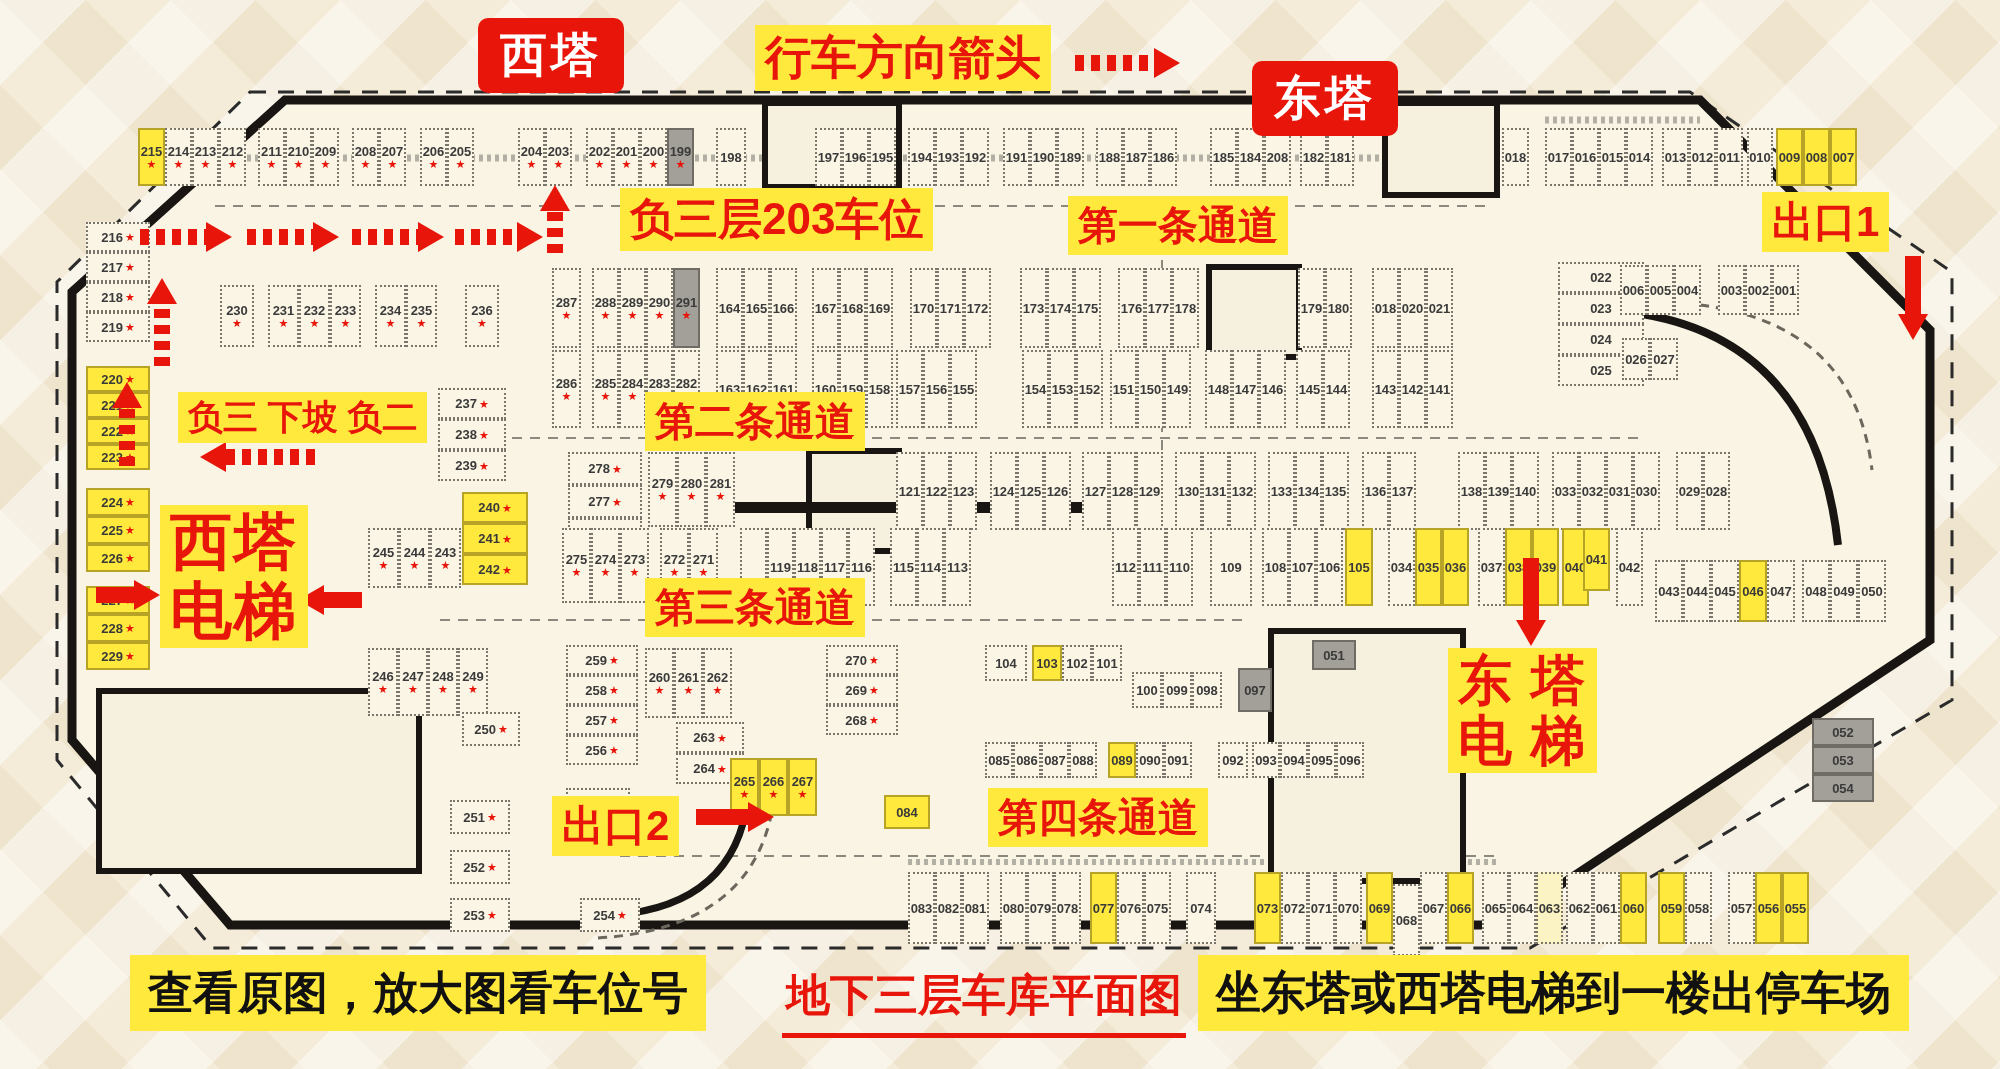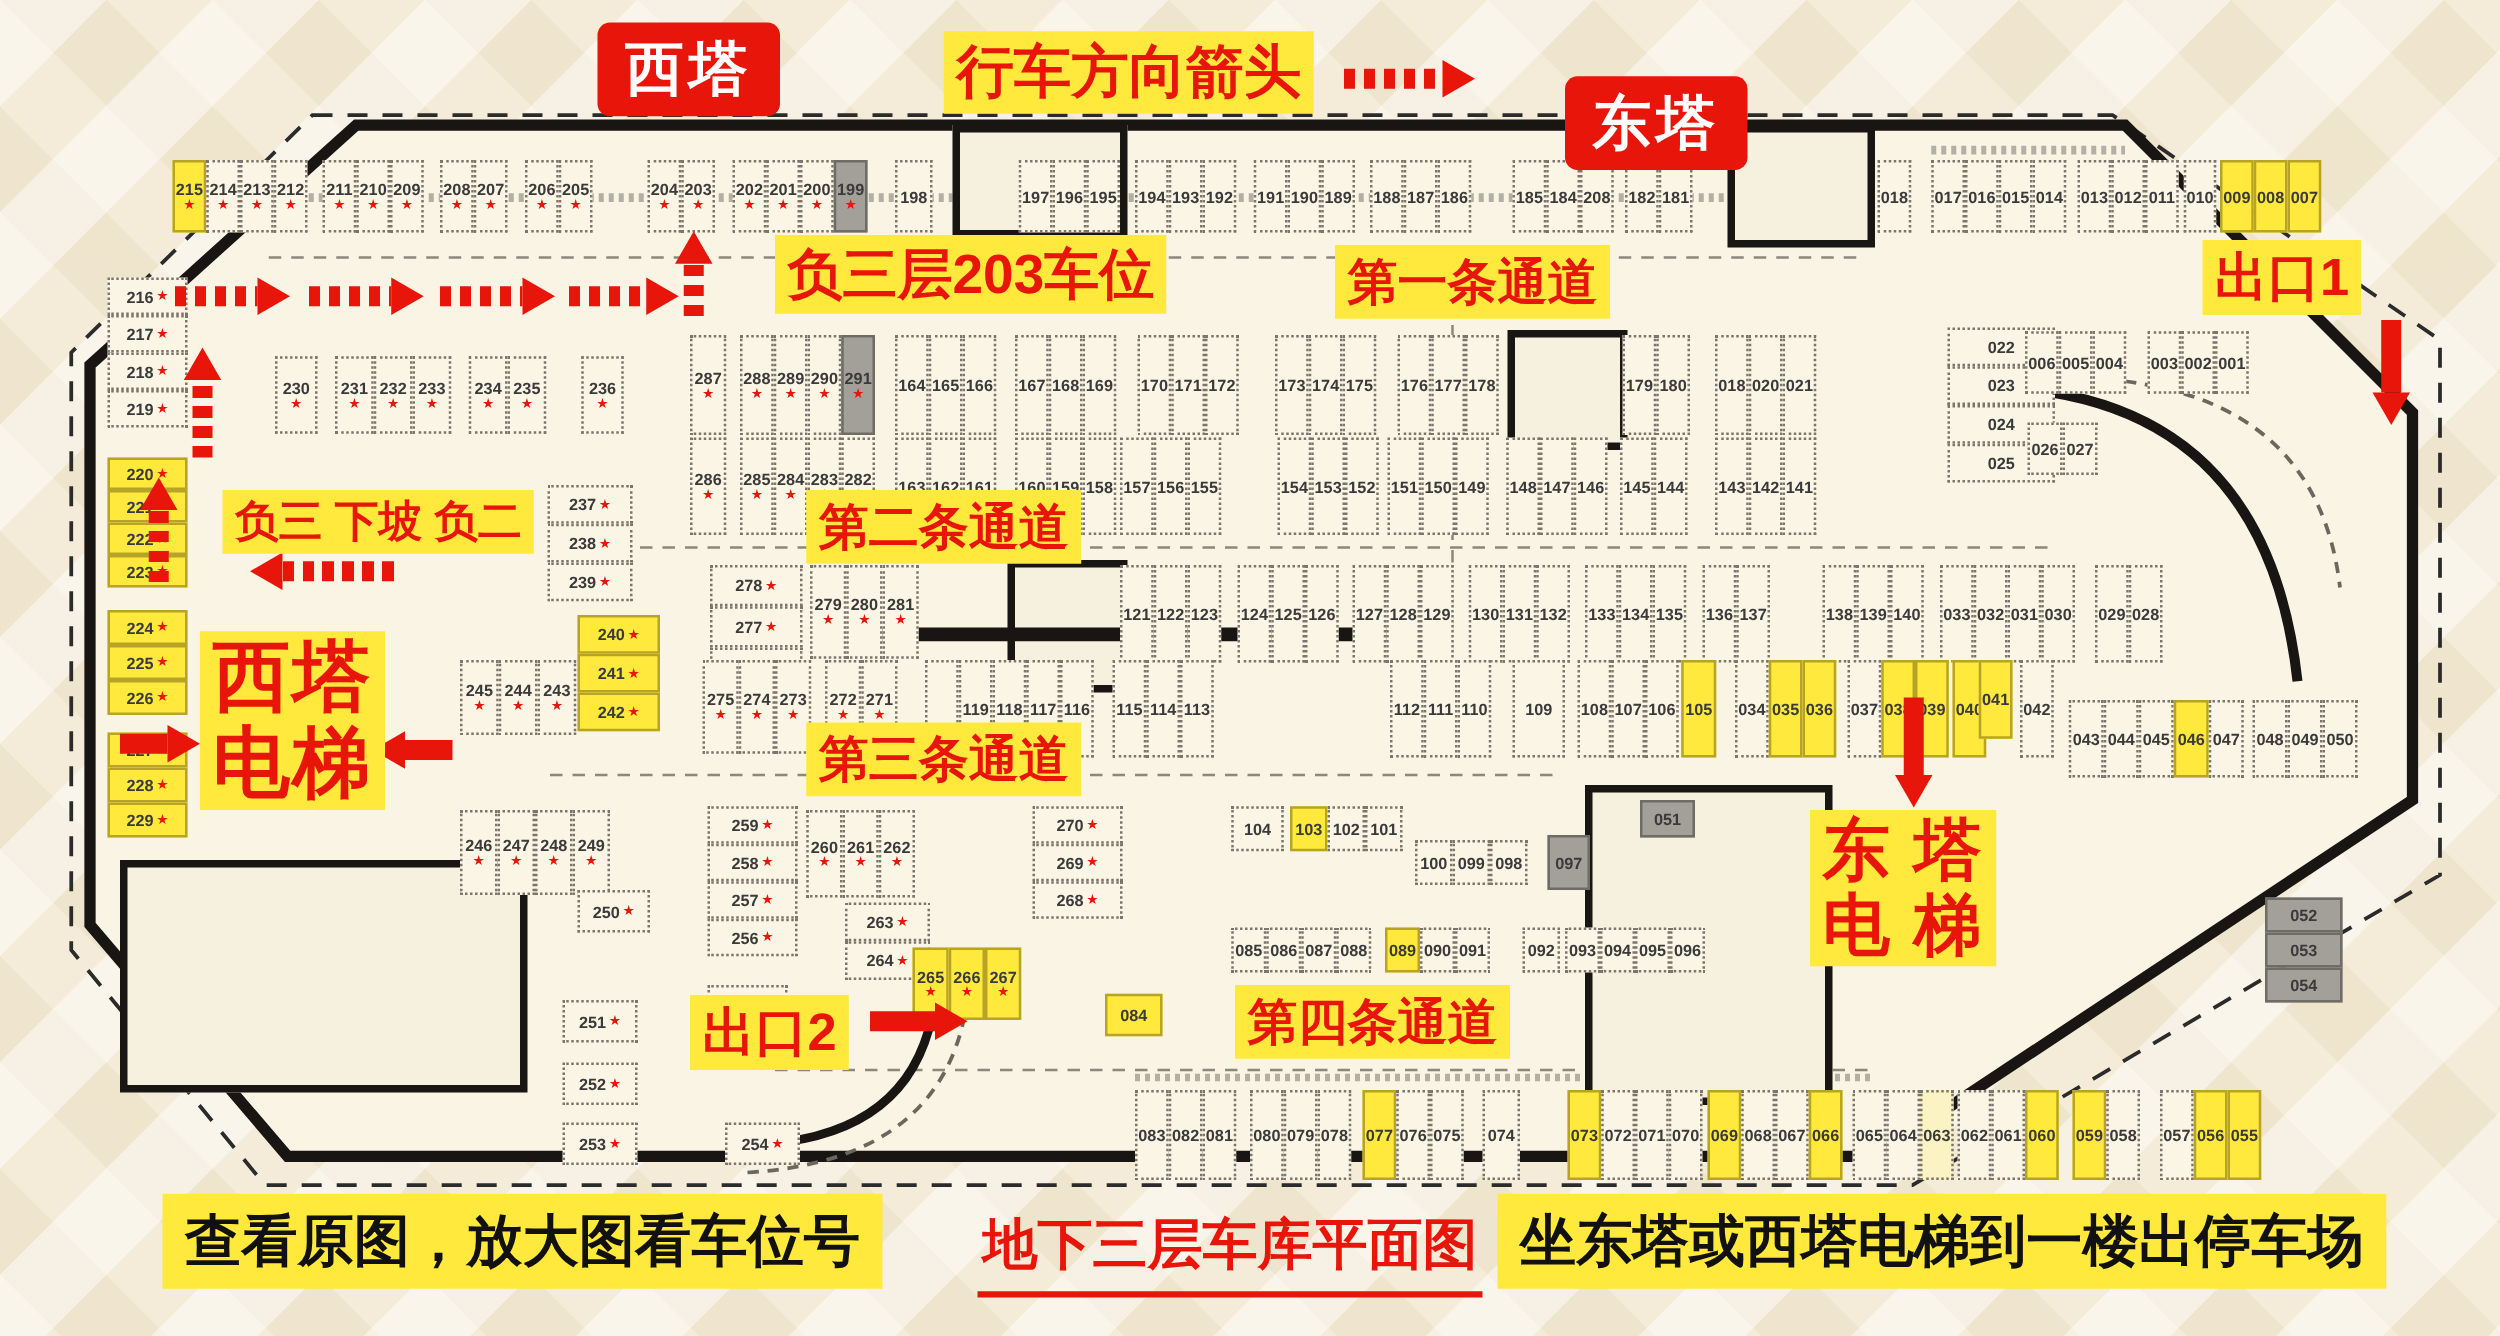--- a/index.html
+++ b/index.html
@@ -1198,21 +1198,21 @@
           <span>071</span>
         </div>
         <div class="spot stack" style="width: 27px; height: 72px; left: 81px; top: 0px;">
           <span>070</span>
         </div>
       </div>
       <div class="group" style="left: 1366px; top: 872px;">
         <div class="spot stack hl-y" style="width: 27px; height: 72px; left: 0px; top: 0px;">
           <span>069</span>
         </div>
-        <div class="spot stack" style="width: 27px; height: 72px; left: 27px; top: 0px;">
+        <div class="spot stack" style="width: 27px; height: 72px; left: 27px; top: 12px;">
           <span>068</span>
         </div>
         <div class="spot stack" style="width: 27px; height: 72px; left: 54px; top: 0px;">
           <span>067</span>
         </div>
         <div class="spot stack hl-y" style="width: 27px; height: 72px; left: 81px; top: 0px;">
           <span>066</span>
         </div>
       </div>
       <div class="group" style="left: 1482px; top: 872px;">

